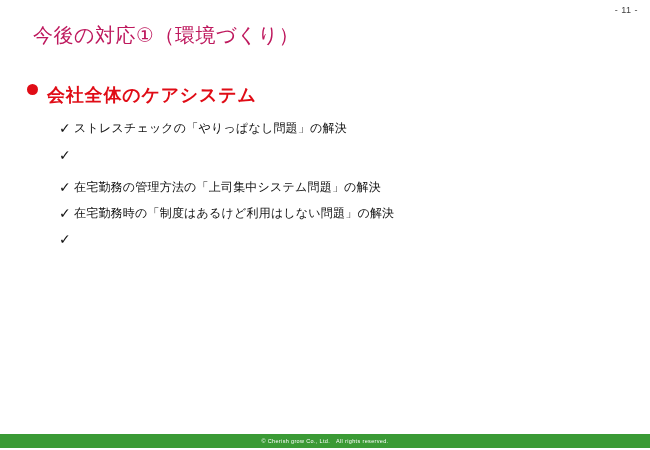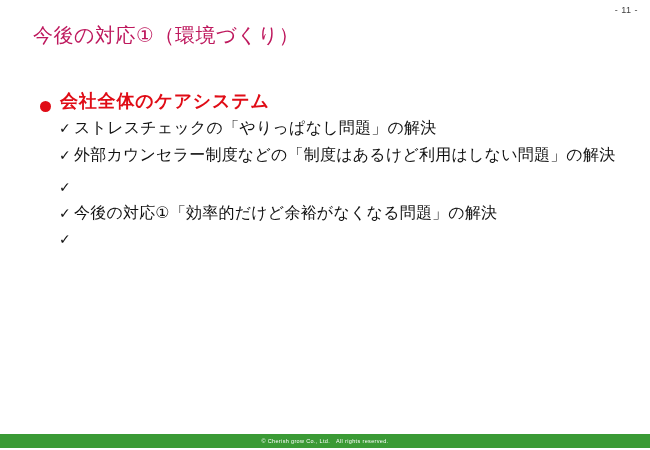--- a/index.html
+++ b/index.html
@@ -54,22 +54,22 @@
     left: 0;
     right: 0;
   }
 
   .section {
     margin-bottom: 2px;
   }
 
   .section-heading {
     display: flex;
-    align-items: flex-end;
-    padding-left: 40px;
+    align-items: flex-start;
+    padding-left: 27px;
     height: 28px;
   }
 
   .dot-marker {
     width: 11px;
     height: 11px;
     border-radius: 50%;
     background: #e00c16;
     flex: 0 0 auto;
     margin-right: 9px;
@@ -94,21 +94,21 @@
   .check-marker {
     flex: 0 0 auto;
     width: 15px;
     font-size: 14px;
     color: #111111;
     line-height: 22px;
     font-weight: 700;
   }
 
   .sub-item-text {
-    font-size: 16px;
+    font-size: 12px;
     color: #111111;
     line-height: 22px;
     letter-spacing: 0.2px;
     max-width: 560px;
   }
 
   .sub-item.tight { margin-top: 4px; }
 
   
   .footer-bar {
@@ -147,33 +147,33 @@
         <span class="section-heading-text">会社全体のケアシステム</span>
       </div>
 
       <div class="sub-item">
         <span class="check-marker">✓</span>
         <span class="sub-item-text">ストレスチェックの「やりっぱなし問題」の解決</span>
       </div>
 
       <div class="sub-item">
         <span class="check-marker">✓</span>
-        <span class="sub-item-text">外部カウンセラー制度などの「制度はあるけど利用はしない問題」の解決</span>
       </div>
     </div>
 
     <div class="section" style="margin-top:10px;">
 
       <div class="sub-item tight">
         <span class="check-marker">✓</span>
+        <span class="sub-item-text">在宅勤務の管理方法の「上司集中システム問題」の解決</span>
       </div>
 
       <div class="sub-item tight">
         <span class="check-marker">✓</span>
-        <span class="sub-item-text">今後の対応①「効率的だけど余裕がなくなる問題」の解決</span>
+        <span class="sub-item-text">在宅勤務時の「制度はあるけど利用はしない問題」の解決</span>
       </div>
 
       <div class="sub-item tight">
         <span class="check-marker">✓</span>
       </div>
     </div>
 
   </div>
 
   <div class="footer-bar">

